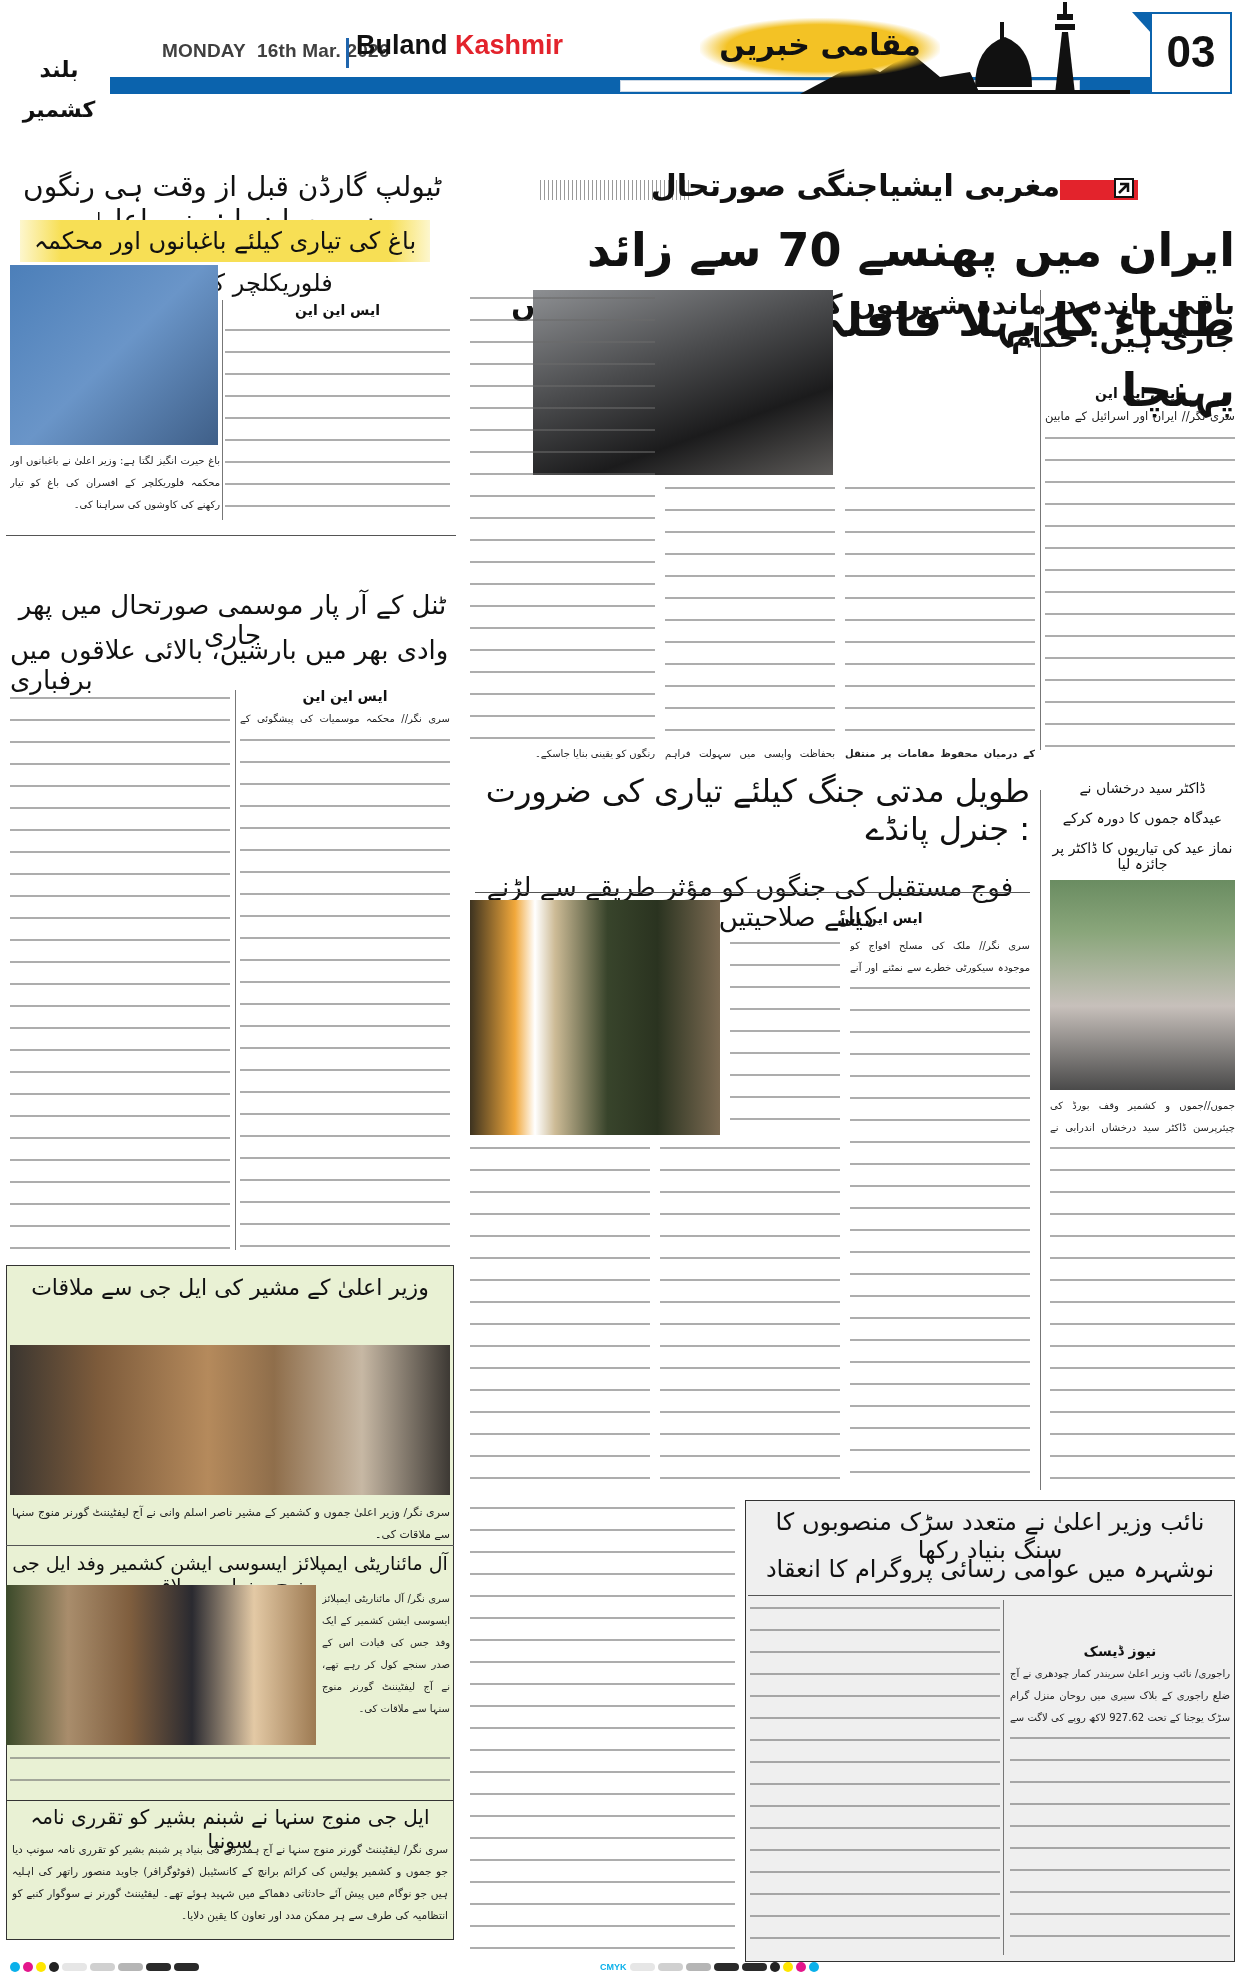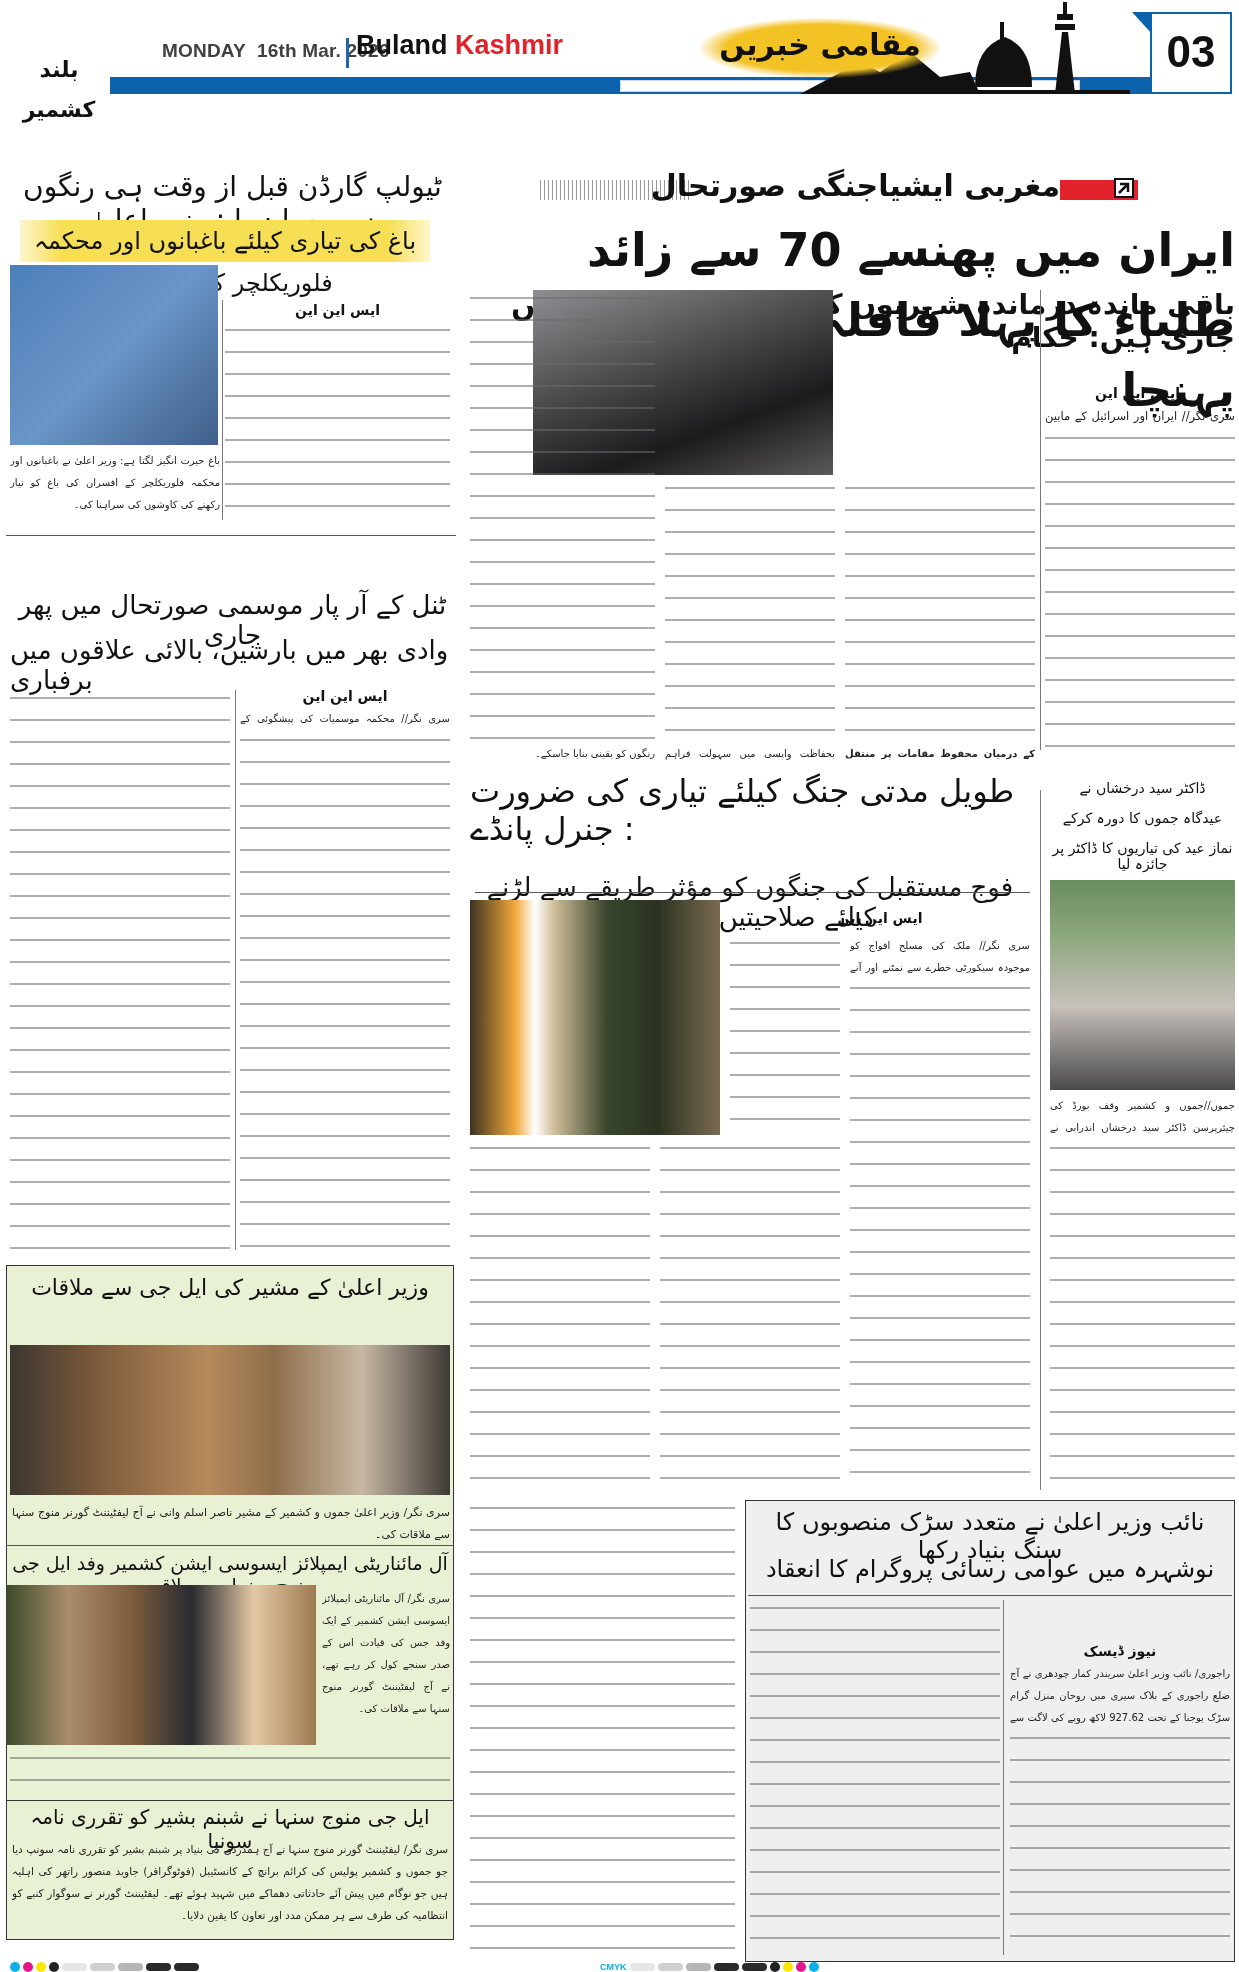--- a/index.html
+++ b/index.html
@@ -107,21 +107,21 @@
 <div class="abs hr" style="left:6px;top:535px;width:450px;"></div>
 
 <div class="abs urdu" style="left:10px;top:590px;width:445px;font-size:26px;text-align:center;">ٹنل کے آر پار موسمی صورتحال میں پھر جاری</div>
 <div class="abs urdu" style="left:10px;top:635px;width:445px;font-size:26px;text-align:left;">وادی بھر میں بارشیں، بالائی علاقوں میں برفباری</div>
 <div class="abs byline urdu" style="left:240px;top:688px;width:210px;">ایس این این</div>
 <div class="abs body-txt urdu" style="left:240px;top:708px;width:210px;height:22px;font-size:10px;">سری نگر// محکمہ موسمیات کی پیشگوئی کے عین مطابق ٹنل کے آر پار موسمی صورتحال میں ایک بار پھر تبدیلی آئی ہے۔</div>
 <div class="abs lines" style="left:240px;top:732px;width:210px;height:520px;"></div>
 <div class="abs lines" style="left:10px;top:690px;width:220px;height:562px;"></div>
 <div class="abs col-rule" style="left:235px;top:690px;height:560px;"></div>
 
-<div class="abs urdu" style="left:470px;top:772px;width:560px;font-size:32px;text-align:left;">طویل مدتی جنگ کیلئے تیاری کی ضرورت : جنرل پانڈے</div>
+<div class="abs urdu" style="left:470px;top:772px;width:560px;font-size:32px;text-align:right;">طویل مدتی جنگ کیلئے تیاری کی ضرورت : جنرل پانڈے</div>
 <div class="abs urdu" style="left:470px;top:840px;width:560px;font-size:26px;text-align:center;margin-top:32px;">فوج مستقبل کی جنگوں کو مؤثر طریقے سے لڑنے کیلئے صلاحیتیں پیدا کرے</div>
 <div class="abs hr" style="left:475px;top:892px;width:555px;"></div>
 <div class="abs photo ph-army"></div>
 <div class="abs byline urdu" style="left:730px;top:910px;width:300px;">ایس این این</div>
 <div class="abs body-txt urdu" style="left:850px;top:935px;width:180px;height:44px;font-size:10px;">سری نگر// ملک کی مسلح افواج کو موجودہ سیکورٹی خطرے سے نمٹنے اور آنے والے چیلنجز کا اندازہ لگانے کے قابل ہونا چاہئے۔</div>
 <div class="abs lines" style="left:850px;top:980px;width:180px;height:500px;"></div>
 <div class="abs lines" style="left:730px;top:935px;width:110px;height:200px;"></div>
 <div class="abs lines" style="left:660px;top:1140px;width:180px;height:340px;"></div>
 <div class="abs lines" style="left:470px;top:1140px;width:180px;height:340px;"></div>
 <div class="abs col-rule" style="left:1040px;top:790px;height:700px;"></div>

